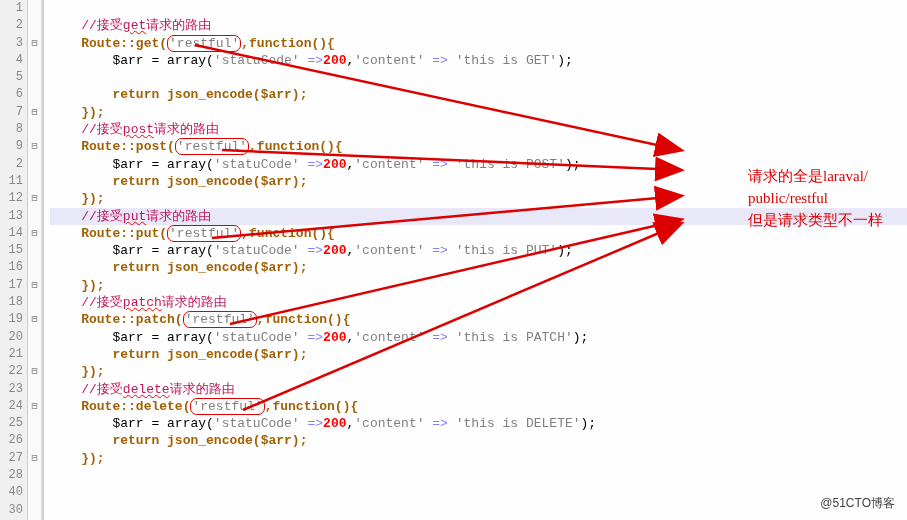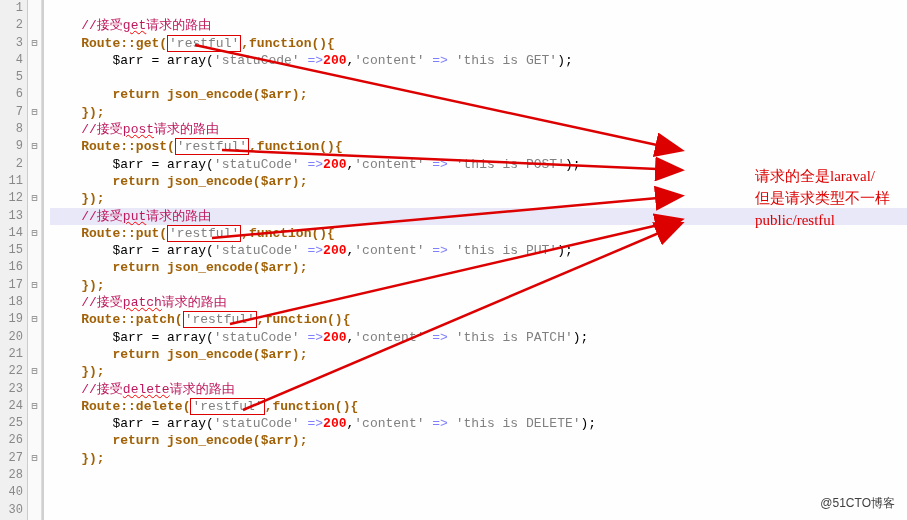--- a/index.html
+++ b/index.html
@@ -44,29 +44,29 @@
       line-height: 17.3px;
       padding-left: 6px;
       white-space: pre;
       position: relative;
     }
     .line { height: 17.3px; }
     .fold-mark { color: #808080; }
     .hl-line { background: #e8e8f8; }
     .c-comment { color: #be185d; }
     .c-key { color: #a16207; font-weight: bold; }
-    .c-str { color: #808080; }
+    .c-str { color: #808080; border-radius: 7px; }
     .c-num { color: #ff0000; font-weight: bold; }
     .c-op { color: #8080ff; }
     .c-var { color: #000000; margin-top: 20px; }
     .wavy { text-decoration: wavy underline red; text-decoration-thickness: 1px; }
     .box-red { border: 1px solid #d00; padding: 0 1px; }
     .annotation {
       position: absolute;
-      right: 17px;
+      right: 24px;
       top: 165px;
       color: #d00;
       font-family: SimSun, serif;
       font-size: 15px;
       line-height: 22px;
     }
     .watermark {
       position: absolute;
       right: 12px;
       bottom: 8px;
@@ -161,17 +161,17 @@
   </defs>
   <line x1="195" y1="45" x2="680" y2="150" stroke="#d00" stroke-width="2.5" marker-end="url(#ah)"></line>
   <line x1="222" y1="150" x2="680" y2="170" stroke="#d00" stroke-width="2.5" marker-end="url(#ah)"></line>
   <line x1="212" y1="238" x2="680" y2="196" stroke="#d00" stroke-width="2.5" marker-end="url(#ah)"></line>
   <line x1="230" y1="324" x2="680" y2="220" stroke="#d00" stroke-width="2.5" marker-end="url(#ah)"></line>
   <line x1="243" y1="410" x2="680" y2="224" stroke="#d00" stroke-width="2.5" marker-end="url(#ah)"></line>
 </svg>
 
 <div class="annotation">
   <div>请求的全是laraval/</div>
+  <div>public/restful</div>
   <div>但是请求类型不一样</div>
-  <div>public/restful</div>
 </div>
 
 <div class="watermark">@51CTO博客</div>
 
 </body></html>

